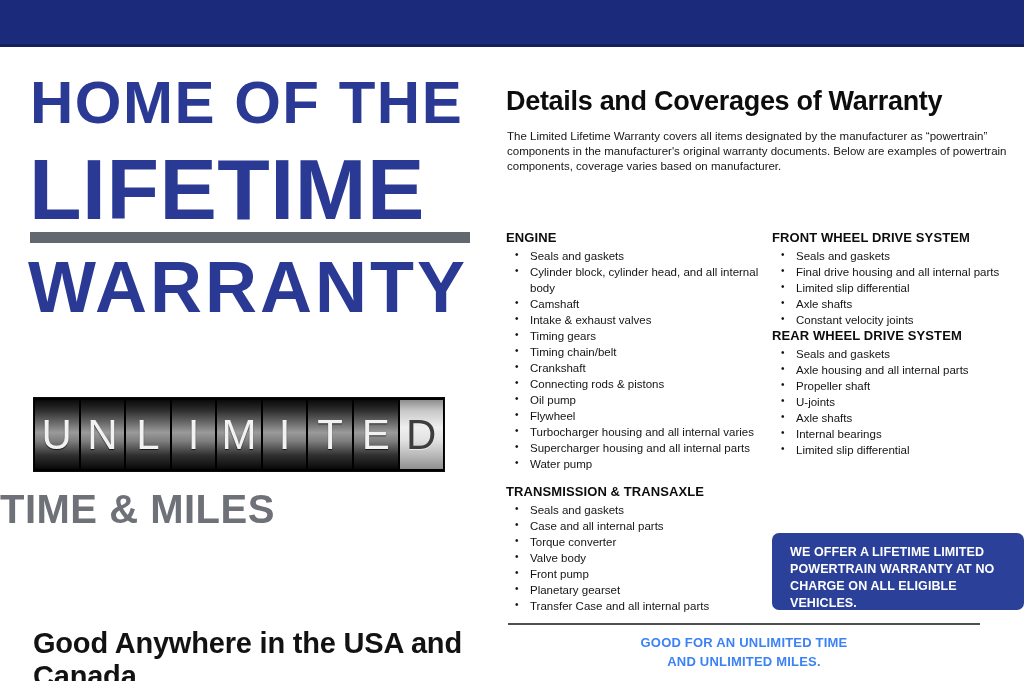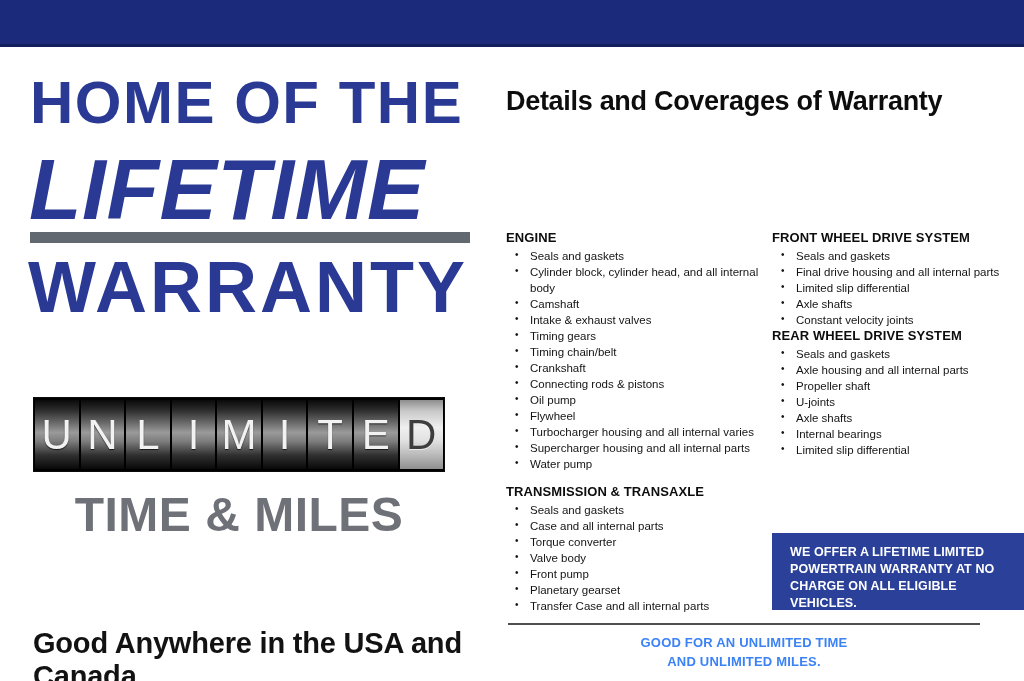--- a/index.html
+++ b/index.html
@@ -54,21 +54,20 @@
     position: absolute;
     left: 30px; top: 26px;
     font-size: 60px;
     letter-spacing: 1.5px;
   }
   .hero-2 {
     position: absolute;
     left: 29px; top: 99px;
     font-size: 86px;
     letter-spacing: 0.5px;
-    font-style: italic;
   }
   .hero-rule {
     position: absolute;
     left: 30px; top: 185px;
     width: 440px;
     height: 11px;
     background: #616870;
   }
   .hero-3 {
     position: absolute;
@@ -124,23 +123,23 @@
   }
   .odo-cell.last .glyph {
     color: #3d3d3d;
     text-shadow: 0 1px 0 rgba(255,255,255,0.6);
   }
 
   .time-miles {
     position: absolute;
     left: 0; top: 440px;
     width: 478px;
-    text-align: center;
+    text-align: left;
     color: #6e7177;
-    font-size: 48px;
+    font-size: 40px;
     font-weight: bold;
     letter-spacing: 0.5px;
   }
 
   .good-anywhere {
     position: absolute;
     left: 33px; top: 580px;
     color: #121212;
     font-size: 29px;
     font-weight: bold;
@@ -217,20 +216,21 @@
 
   
   .callout {
     position: absolute;
     left: 772px; top: 533px;
     width: 252px;
     height: 77px;
     background: #2b4199;
     box-sizing: border-box;
     padding: 11px 14px 0 18px;
+    border-radius: 7px;
   }
   .callout-text {
     color: #ffffff;
     font-size: 12.5px;
     font-weight: bold;
     line-height: 17px;
     letter-spacing: 0.1px;
   }
 
   
@@ -299,20 +299,21 @@
     </div>
 
     <div class="time-miles">TIME &amp; MILES</div>
 
     <div class="good-anywhere">Good Anywhere in the USA and Canada</div>
   </div>
 
   <div class="right-panel">
 
     <div class="details-title">Details and Coverages of Warranty</div>
+    <div class="details-body">The Limited Lifetime Warranty covers all items designated by the manufacturer as “powertrain” components in the manufacturer's original warranty documents. Below are examples of powertrain components, coverage varies based on manufacturer.</div>
 
     <div class="cols">
 
       <div class="col col-left">
 
         <div class="sec-gap-engine">
           <div class="sec-head">ENGINE</div>
           <ul class="sec-list">
             <li>Seals and gaskets</li>
             <li>Cylinder block, cylinder head, and all internal body</li>

